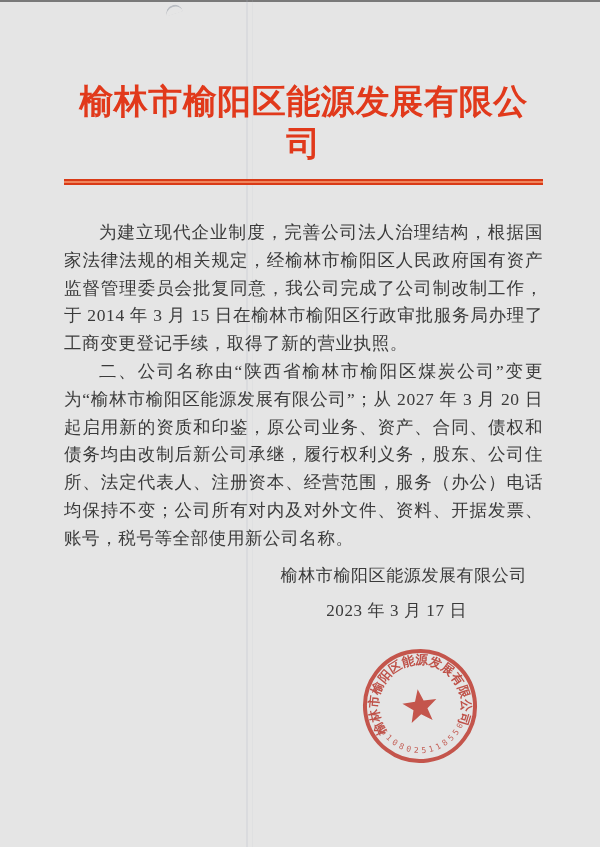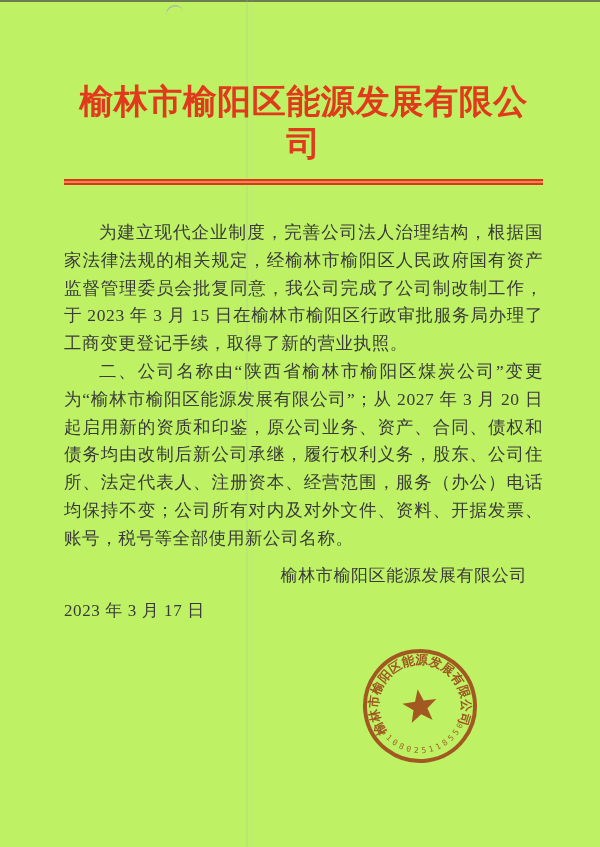--- a/index.html
+++ b/index.html
@@ -5,21 +5,21 @@
   * { margin: 0; padding: 0; box-sizing: border-box; }
   html, body { width: 600px; }
   body {
     font-family: "Liberation Serif", serif;
     background: #ffffff;
   }
   .page {
     position: relative;
     width: 600px;
     height: 847px;
-    background: #bef264;
+    background: #e5e5e5;
     overflow: hidden;
   }
   
   .scan-topline {
     position: absolute; top: 0; left: 0; right: 0;
     height: 2px; background: #3f3f3f; opacity: .65;
   }
   .scan-vline {
     position: absolute; top: 0; bottom: 0; left: 246px;
     width: 2px; background: #aeb4c2; opacity: .18;
@@ -81,21 +81,21 @@
     margin-top: 9px;
     text-align: right;
     padding-right: 16px;
     font-size: 17px;
     letter-spacing: 0.6px;
     color: #3a3a3a;
     line-height: 28px;
   }
   .sig-date {
     margin-top: 7px;
-    text-align: left;
+    text-align: right;
     padding-right: 76px;
     font-size: 17px;
     letter-spacing: 0.6px;
     color: #3a3a3a;
     line-height: 28px;
   }
   .seal {
     position: absolute;
     left: 352px; top: 638px;
     width: 136px; height: 136px;
@@ -130,21 +130,21 @@
   <div class="pen-mark"></div>
 
   <div class="content">
 
     <h1 class="letterhead">榆林市榆阳区能源发展有限公司</h1>
 
     <div class="red-rule"></div>
 
 
     <div class="body-text">
-      <p>为建立现代企业制度，完善公司法人治理结构，根据国家法律法规的相关规定，经榆林市榆阳区人民政府国有资产监督管理委员会批复同意，我公司完成了公司制改制工作，于 2023 年 3 月 15 日在榆林市榆阳区行政审批服务局办理了工商变更登记手续，取得了新的营业执照。</p>
+      <p>为建立现代企业制度，完善公司法人治理结构，根据国家法律法规的相关规定，经榆林市榆阳区人民政府国有资产监督管理委员会批复同意，我公司完成了公司制改制工作，于 2014 年 3 月 15 日在榆林市榆阳区行政审批服务局办理了工商变更登记手续，取得了新的营业执照。</p>
       <p>二、公司名称由“陕西省榆林市榆阳区煤炭公司”变更为“榆林市榆阳区能源发展有限公司”；从 2027 年 3 月 20 日起启用新的资质和印鉴，原公司业务、资产、合同、债权和债务均由改制后新公司承继，履行权利义务，股东、公司住所、法定代表人、注册资本、经营范围，服务（办公）电话均保持不变；公司所有对内及对外文件、资料、开据发票、账号，税号等全部使用新公司名称。</p>
     </div>
 
     <div class="signature">
       <p class="sig-company">榆林市榆阳区能源发展有限公司</p>
       <p class="sig-date">2023 年 3 月 17 日</p>
     </div>
 
   </div>
 

